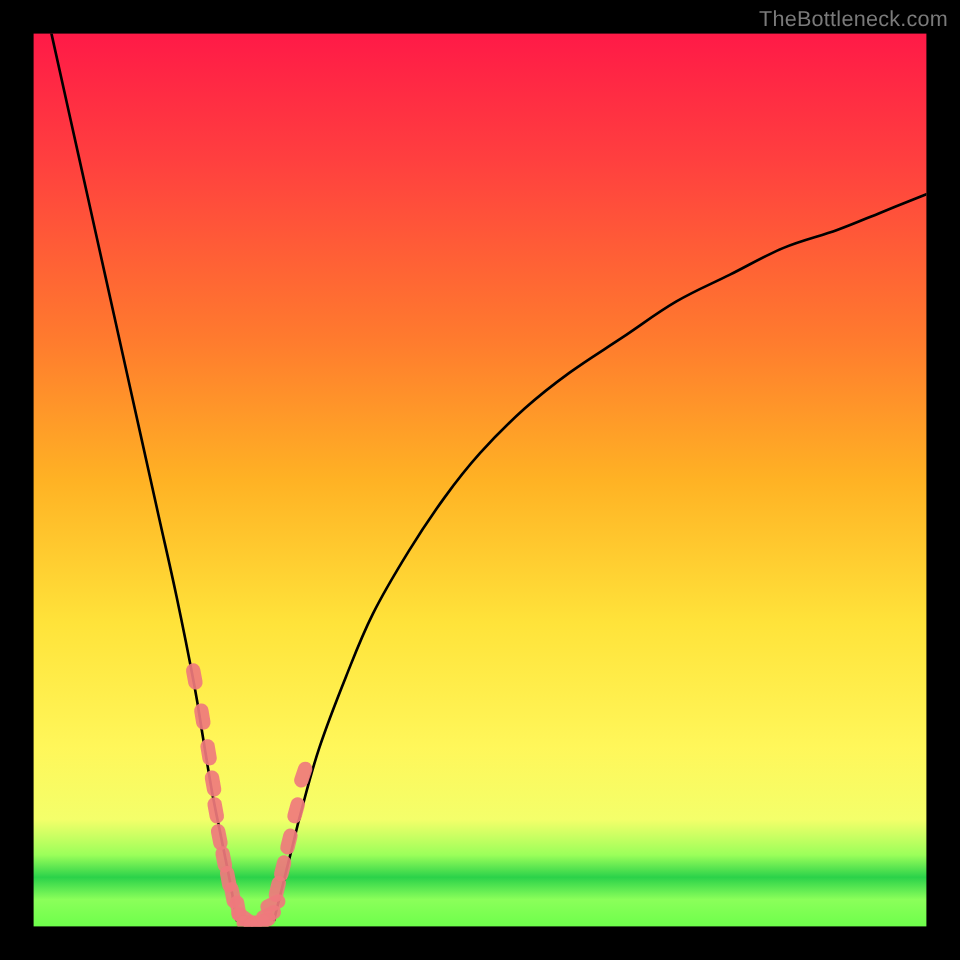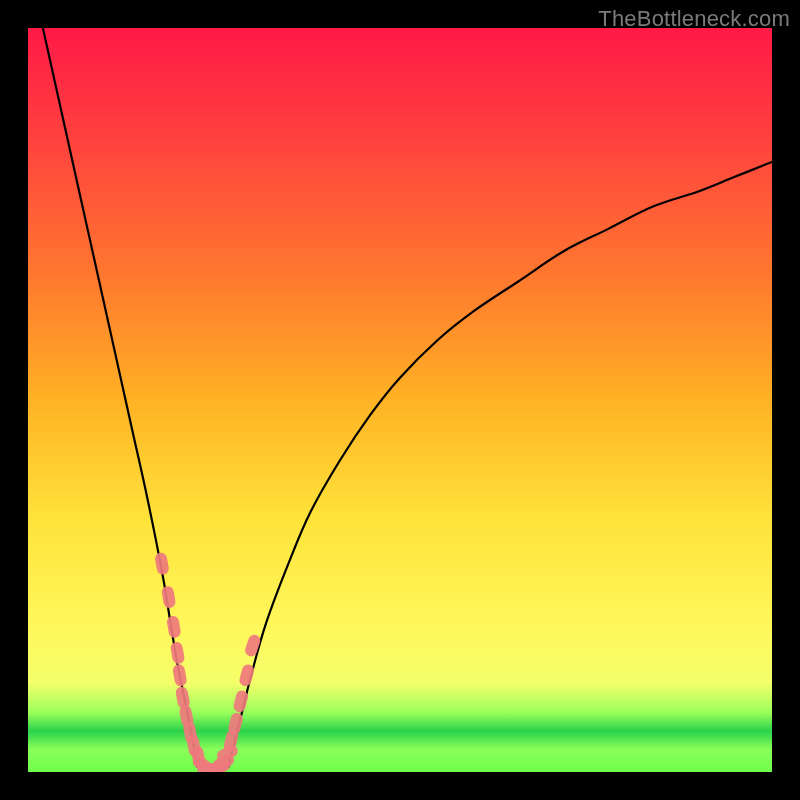--- a/index.html
+++ b/index.html
@@ -46,21 +46,21 @@
     top: 0;
     width: 744px;
     height: 744px;
     overflow: visible;
   }
   .watermark {
     position: absolute;
     top: 6px;
     right: 10px;
     color: #7a7a7a;
-    font-size: 22px;
+    font-size: 18px;
     letter-spacing: 0.2px;
     font-weight: 400;
     user-select: none;
   }
 </style>
 </head>
 <body>
 
 <div class="stage">
 

